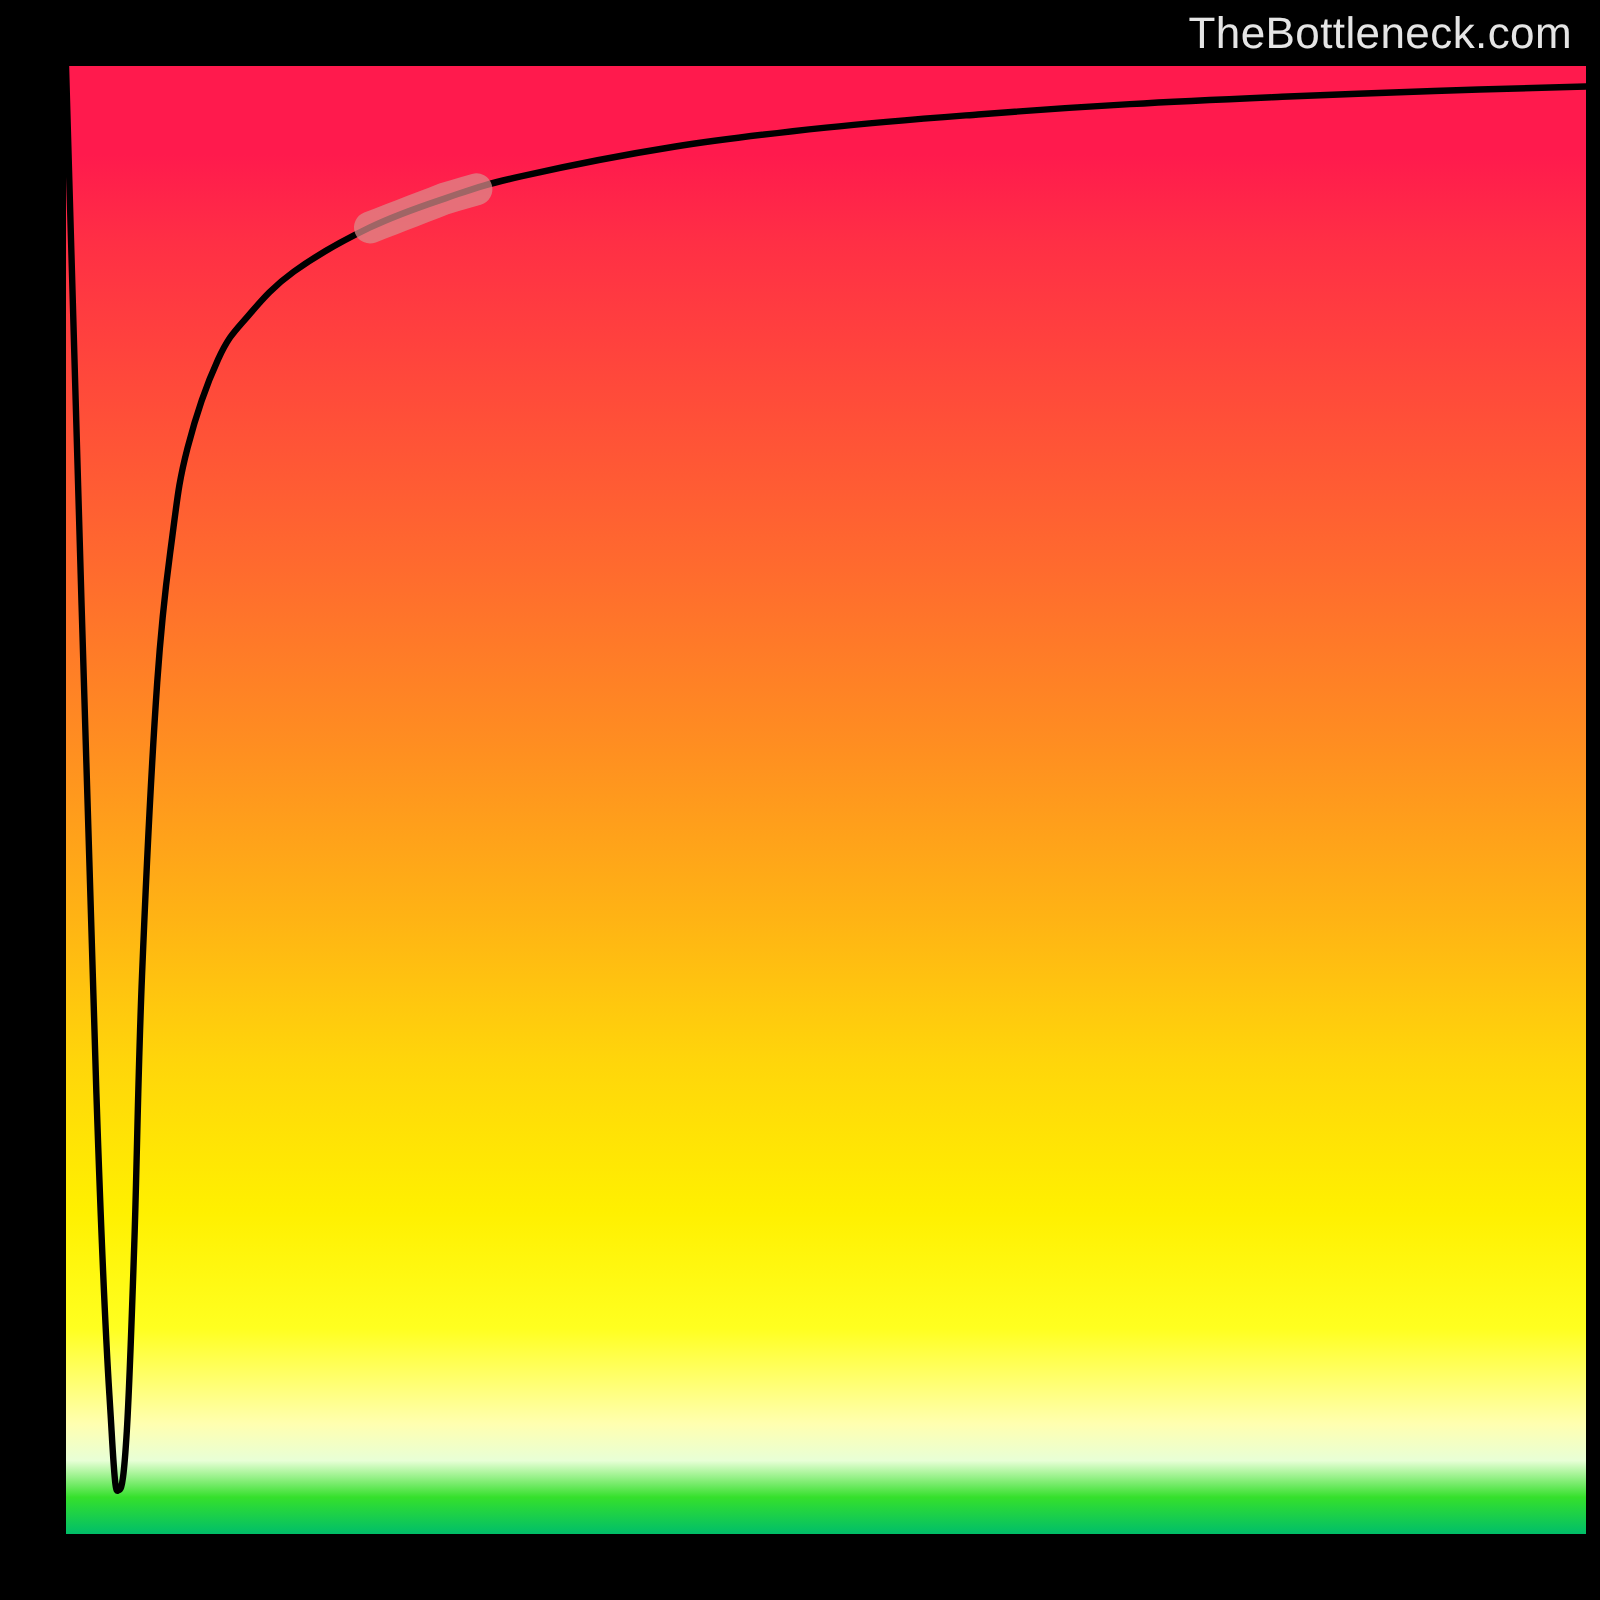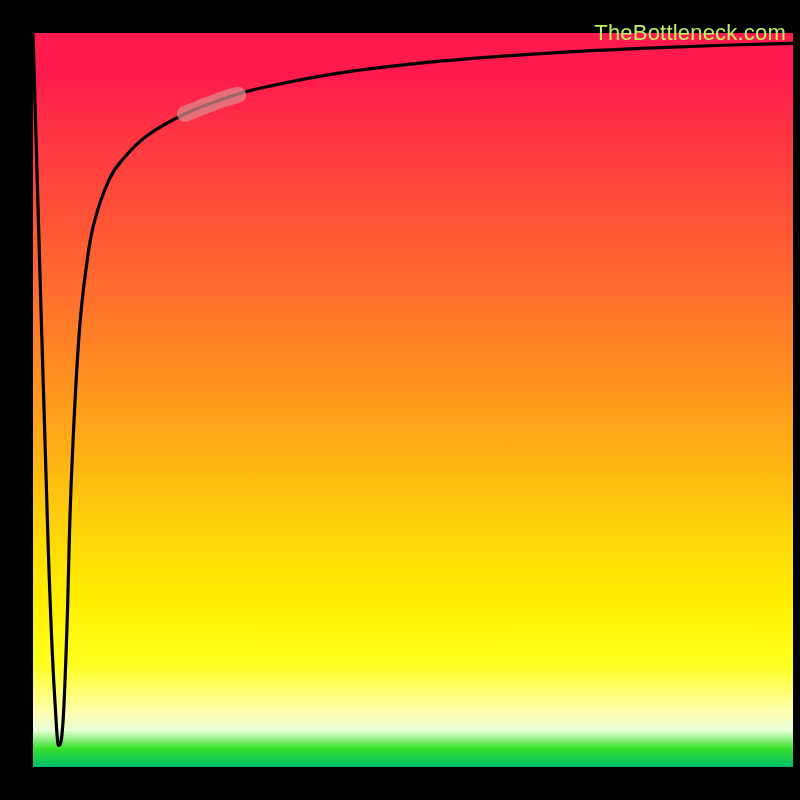--- a/index.html
+++ b/index.html
@@ -6,23 +6,23 @@
   body {
     width: 800px;
     height: 800px;
     background: #000;
     position: relative;
     font-family: Arial, Helvetica, sans-serif;
     overflow: hidden;
   }
   .attribution {
     position: absolute;
-    top: 20px;
+    top: 4px;
     right: 14px;
-    color: #bef264;
+    color: #e5e5e5;
     font-size: 22px;
     font-weight: 400;
     z-index: 10;
     letter-spacing: 0.2px;
   }
   .plot-area {
     position: absolute;
     left: 33px;
     top: 33px;
     width: 760px;

